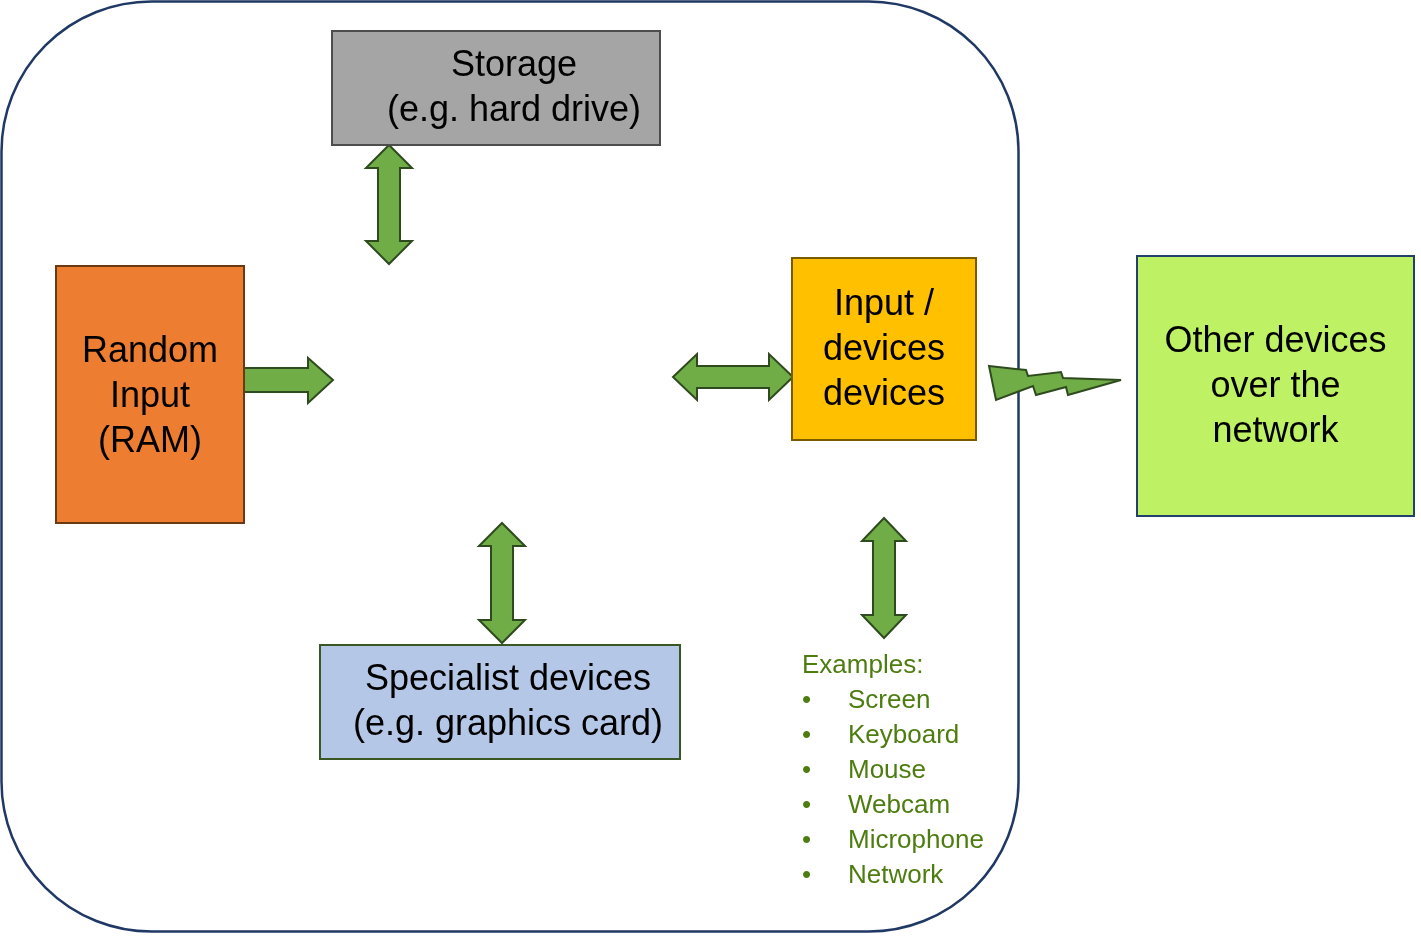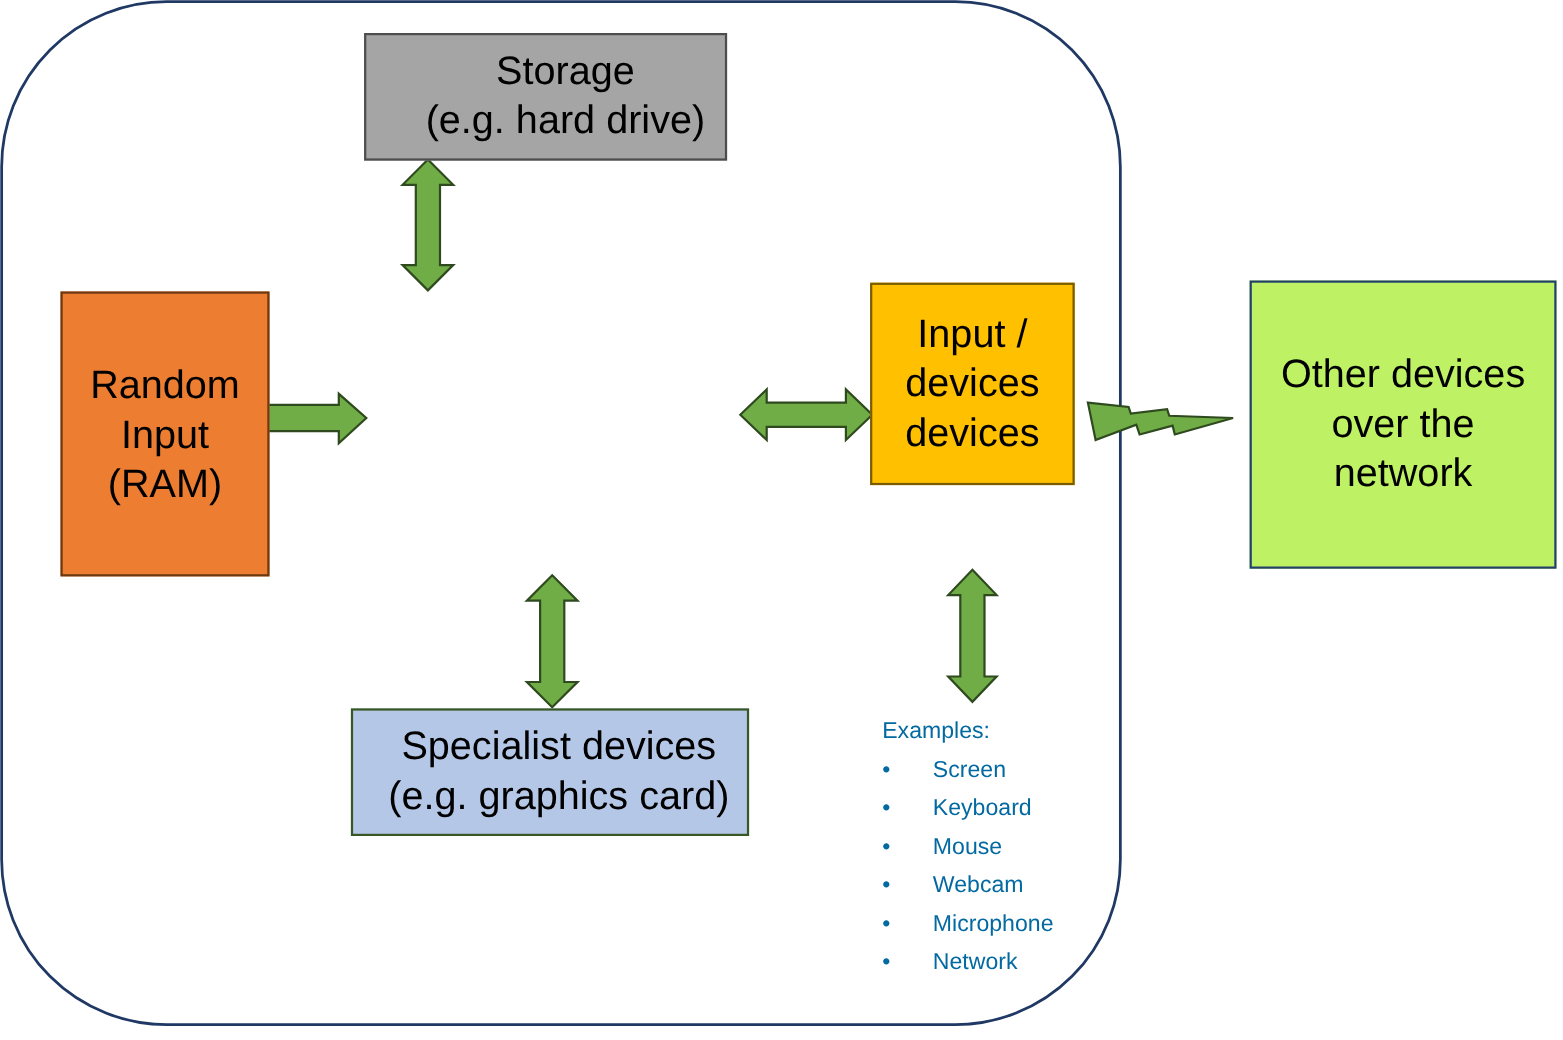--- a/index.html
+++ b/index.html
@@ -62,23 +62,23 @@
     #specialist-box {
       left: 319px; top: 644px; width: 362px; height: 116px;
       border-color: #385723;
       padding-bottom: 4px;
     }
 
     #examples {
       position: absolute;
       left: 802px;
       top: 647px;
-      font-size: 21px;
+      font-size: 26px;
       line-height: 35px;
-      color: #0369a1;
+      color: #4d7c0f;
     }
     #examples .ex-title { display: block; }
     #examples ul {
       list-style: none;
       margin: 0;
       padding: 0;
     }
     #examples li {
       position: relative;
       padding-left: 46px;

